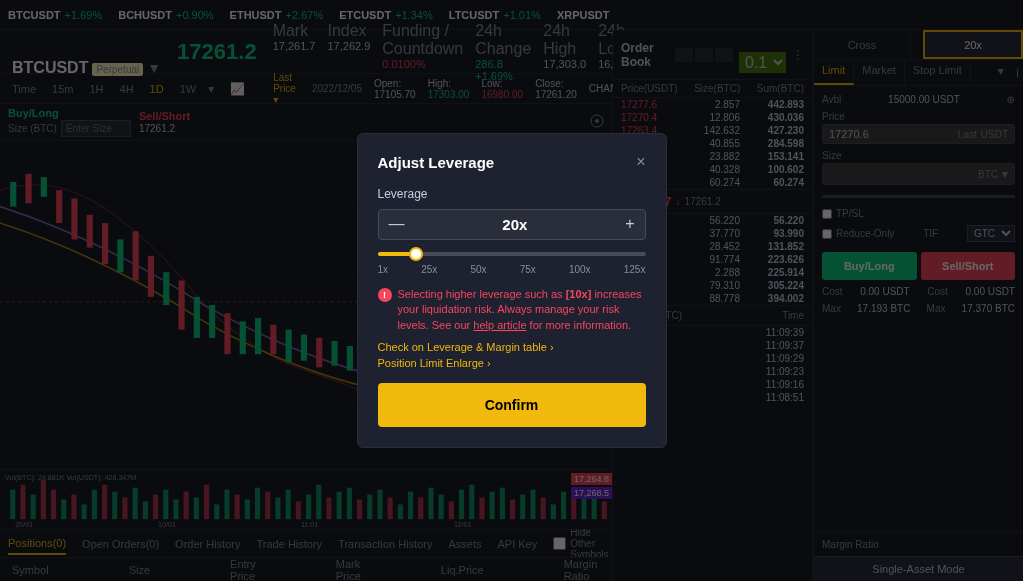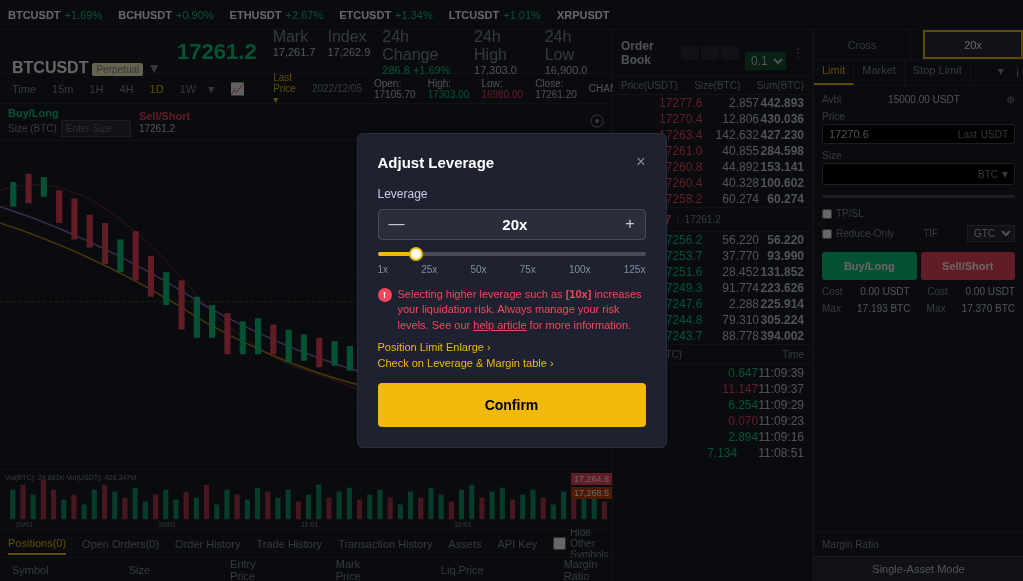--- a/index.html
+++ b/index.html
@@ -166,47 +166,47 @@
     .order-book-controls { display: flex; align-items: center; gap: 6px; }
     .ob-control { display: flex; gap: 2px; }
     .ob-grid-btn {
       width: 18px;
       height: 14px;
       background: #2a2d3a;
       border-radius: 2px;
       cursor: pointer;
     }
     .ob-size-select {
-      background: #14532d;
+      background: #4d7c0f;
       border: none;
       color: #c7cce0;
-      font-size: 12px;
+      font-size: 16px;
       padding: 1px 2px;
       cursor: pointer;
       margin-top: 16px;
     }
 
     .order-book-cols {
       display: flex;
       justify-content: space-between;
       padding: 3px 8px;
       border-bottom: 1px solid #2a2d3a;
     }
     .ob-col { font-size: 10px; color: #848e9c; text-align: center; }
 
     .order-book-rows {
       flex: 1;
       overflow-y: auto;
       overflow-x: hidden;
     }
     .ob-row {
       display: flex;
-      justify-content: flex-end;
+      justify-content: space-between;
       padding: 1px 8px;
-      font-size: 12px;
+      font-size: 10px;
       position: relative;
     }
     .ob-row.ask { color: #f6465d; }
     .ob-row.bid { color: #0ecb81; }
     .ob-price { min-width: 55px; }
     .ob-size { min-width: 45px; text-align: right; }
     .ob-sum { min-width: 45px; text-align: right; font-weight: bold; }
 
     .ob-mid-price {
       display: flex;
@@ -270,21 +270,21 @@
       flex-direction: column;
       gap: 6px;
     }
     .avbl-line { display: flex; justify-content: space-between; color: #848e9c; font-size: 10px; }
     .avbl-val { color: #c7cce0; }
     .form-row { display: flex; flex-direction: column; gap: 2px; }
     .form-label { font-size: 10px; color: #848e9c; }
     .form-input-wrap {
       display: flex;
       align-items: center;
-      background: #000000;
+      background: #404040;
       border: 1px solid #474d57;
       border-radius: 3px;
       padding: 3px 6px;
     }
     .form-input-wrap input {
       background: transparent;
       border: none;
       color: #c7cce0;
       font-size: 11px;
       flex: 1;
@@ -610,20 +610,24 @@
         <span class="symbol-price">17261.2</span>
       </div>
       <div class="stat-group">
         <div class="stat-item">
           <span class="stat-label">Mark</span>
           <span class="stat-value">17,261.7</span>
         </div>
         <div class="stat-item">
           <span class="stat-label">Index</span>
           <span class="stat-value">17,262.9</span>
+        </div>
+        <div class="stat-item">
+          <span class="stat-label">Funding / Countdown</span>
+          <span class="stat-value negative">0.0100%</span>
         </div>
         <div class="stat-item">
           <span class="stat-label">24h Change</span>
           <span class="stat-value positive">286.8 +1.69%</span>
         </div>
         <div class="stat-item">
           <span class="stat-label">24h High</span>
           <span class="stat-value">17,303.0</span>
         </div>
         <div class="stat-item">
@@ -802,21 +806,21 @@
         <rect x="590" y="32" width="5" height="18" fill="#f6465d" opacity="0.7"></rect>
 
         <text x="15" y="58" fill="#848e9c" font-size="7">20/01</text>
         <text x="155" y="58" fill="#848e9c" font-size="7">10/01</text>
         <text x="295" y="58" fill="#848e9c" font-size="7">11:01</text>
         <text x="445" y="58" fill="#848e9c" font-size="7">12/01</text>
       </svg>
       
       <div style="position:absolute;right:0;bottom:30px;font-size:9px;">
         <div style="background:#f6465d;color:#fff;padding:1px 3px;">17,264.8</div>
-        <div style="background:#c2410c;color:#fff;padding:1px 3px;margin-top:2px;">17,268.5</div>
+        <div style="background:#6d28d9;color:#fff;padding:1px 3px;margin-top:2px;">17,268.5</div>
       </div>
     </div>
 
     <div class="bottom-tabs">
       <span class="bottom-tab active">Positions(0)</span>
       <span class="bottom-tab">Open Orders(0)</span>
       <span class="bottom-tab">Order History</span>
       <span class="bottom-tab">Trade History</span>
       <span class="bottom-tab">Transaction History</span>
       <span class="bottom-tab">Assets</span>
@@ -883,21 +887,21 @@
         <span class="ob-size" style="color:#c7cce0;">142.632</span>
         <span class="ob-sum" style="color:#c7cce0;">427.230</span>
       </div>
       <div class="ob-row ask">
         <span class="ob-price">17261.0</span>
         <span class="ob-size" style="color:#c7cce0;">40.855</span>
         <span class="ob-sum" style="color:#c7cce0;">284.598</span>
       </div>
       <div class="ob-row ask">
         <span class="ob-price">17260.8</span>
-        <span class="ob-size" style="color:#c7cce0;">44.892</span>
+        <span class="ob-size" style="color:#c7cce0;">23.882</span>
         <span class="ob-sum" style="color:#c7cce0;">153.141</span>
       </div>
       <div class="ob-row ask">
         <span class="ob-price">17260.4</span>
         <span class="ob-size" style="color:#c7cce0;">40.328</span>
         <span class="ob-sum" style="color:#c7cce0;">100.602</span>
       </div>
       <div class="ob-row ask">
         <span class="ob-price">17258.2</span>
         <span class="ob-size" style="color:#c7cce0;">60.274</span>
@@ -1108,20 +1112,20 @@
       <div class="warning-icon">!</div>
       <span>
         Selecting higher leverage such as <span style="color:#f6465d;font-weight:600;">[10x]</span> increases your liquidation risk. Always manage your risk levels. See our
         <a href="#" style="color:#f6465d;">help article</a>
         for more information.
       </span>
     </div>
 
     
     <div class="modal-links">
+      <a href="#" class="modal-link">Check on Leverage &amp; Margin table</a>
       <a href="#" class="modal-link">Position Limit Enlarge</a>
-      <a href="#" class="modal-link">Check on Leverage &amp; Margin table</a>
     </div>
 
     
     <button class="confirm-btn">Confirm</button>
   </div>
 </div>
 
 </body></html>

